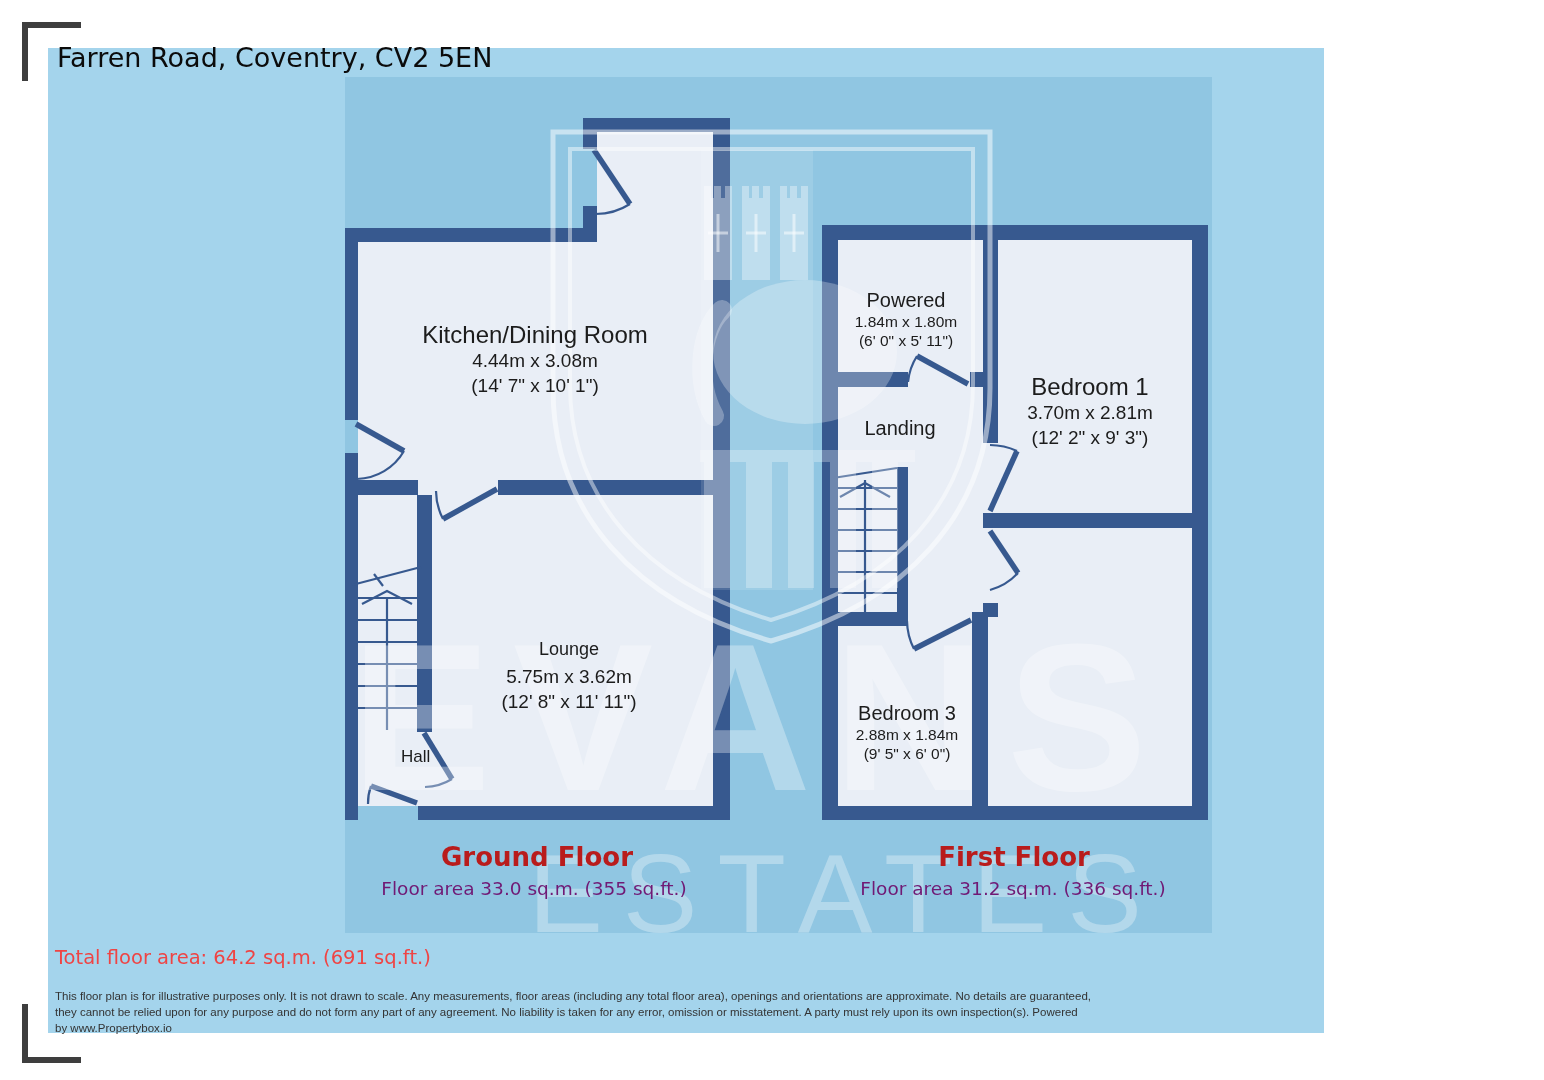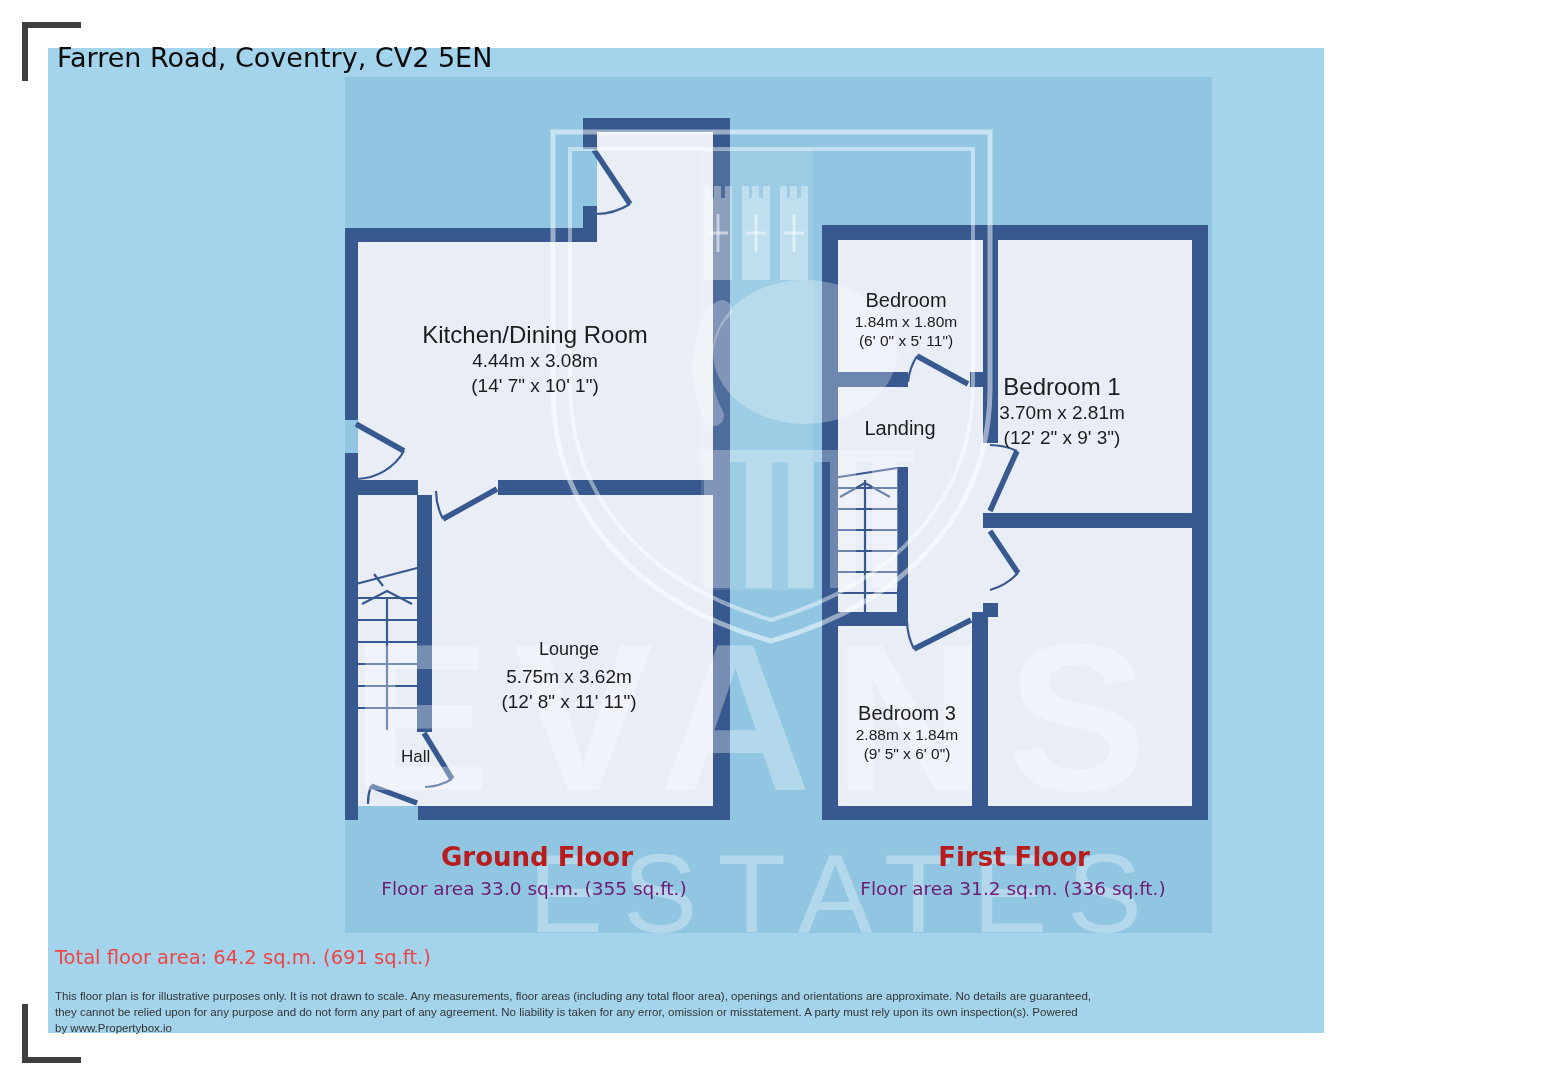--- a/index.html
+++ b/index.html
@@ -194,28 +194,28 @@
     <div class="rd-lg">(14' 7" x 10' 1")</div>
   </div>
   <div class="room-label" style="left:569px;top:635px;">
     <div class="rn-xl">Lounge</div>
     <div class="rd-lg">5.75m x 3.62m</div>
     <div class="rd-lg">(12' 8" x 11' 11")</div>
   </div>
   <div class="hall-label">Hall</div>
 
   <div class="room-label" style="left:906px;top:289px;">
-    <div class="rn-md">Bedroom</div>
+    <div class="rn-md">Powered</div>
     <div class="rd-md">1.84m x 1.80m</div>
     <div class="rd-md">(6' 0" x 5' 11")</div>
   </div>
   <div class="room-label" style="left:900px;top:417px;">
     <div class="rn-md">Landing</div>
   </div>
-  <div class="room-label" style="left:1062px;top:365px;">
+  <div class="room-label" style="left:1090px;top:365px;">
     <div class="rn-lg">Bedroom 1</div>
     <div class="rd-lg">3.70m x 2.81m</div>
     <div class="rd-lg">(12' 2" x 9' 3")</div>
   </div>
   <div class="room-label" style="left:907px;top:702px;">
     <div class="rn-md">Bedroom 3</div>
     <div class="rd-md">2.88m x 1.84m</div>
     <div class="rd-md">(9' 5" x 6' 0")</div>
   </div>
 

